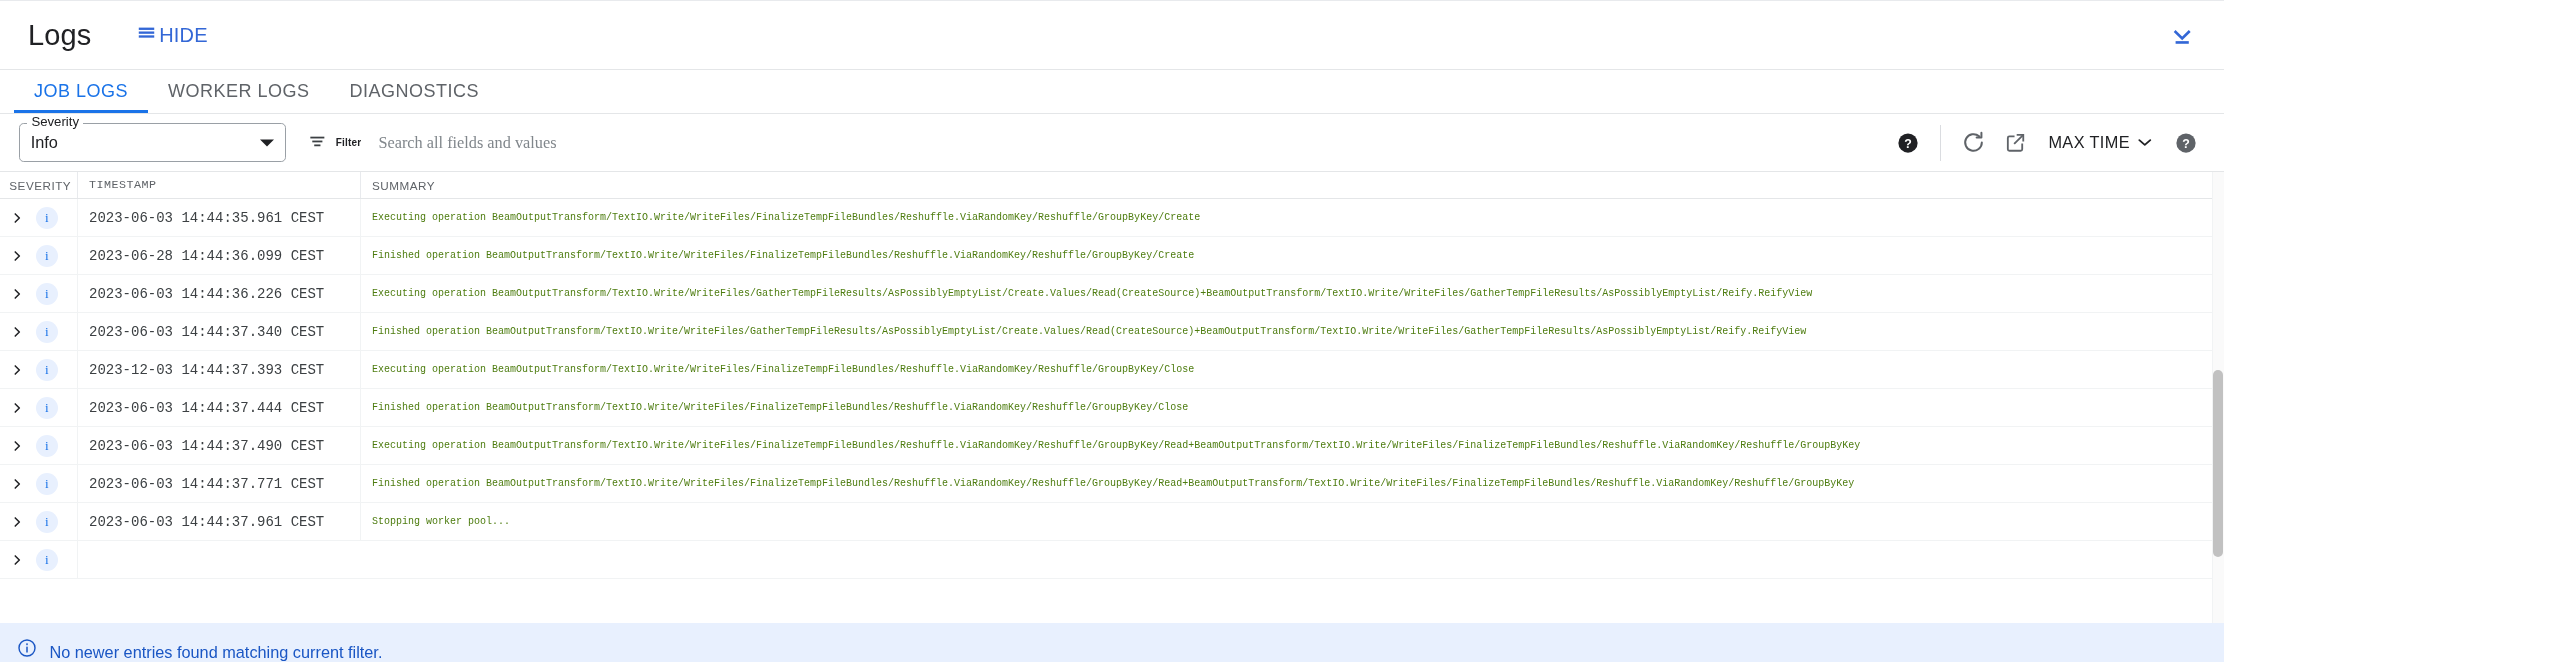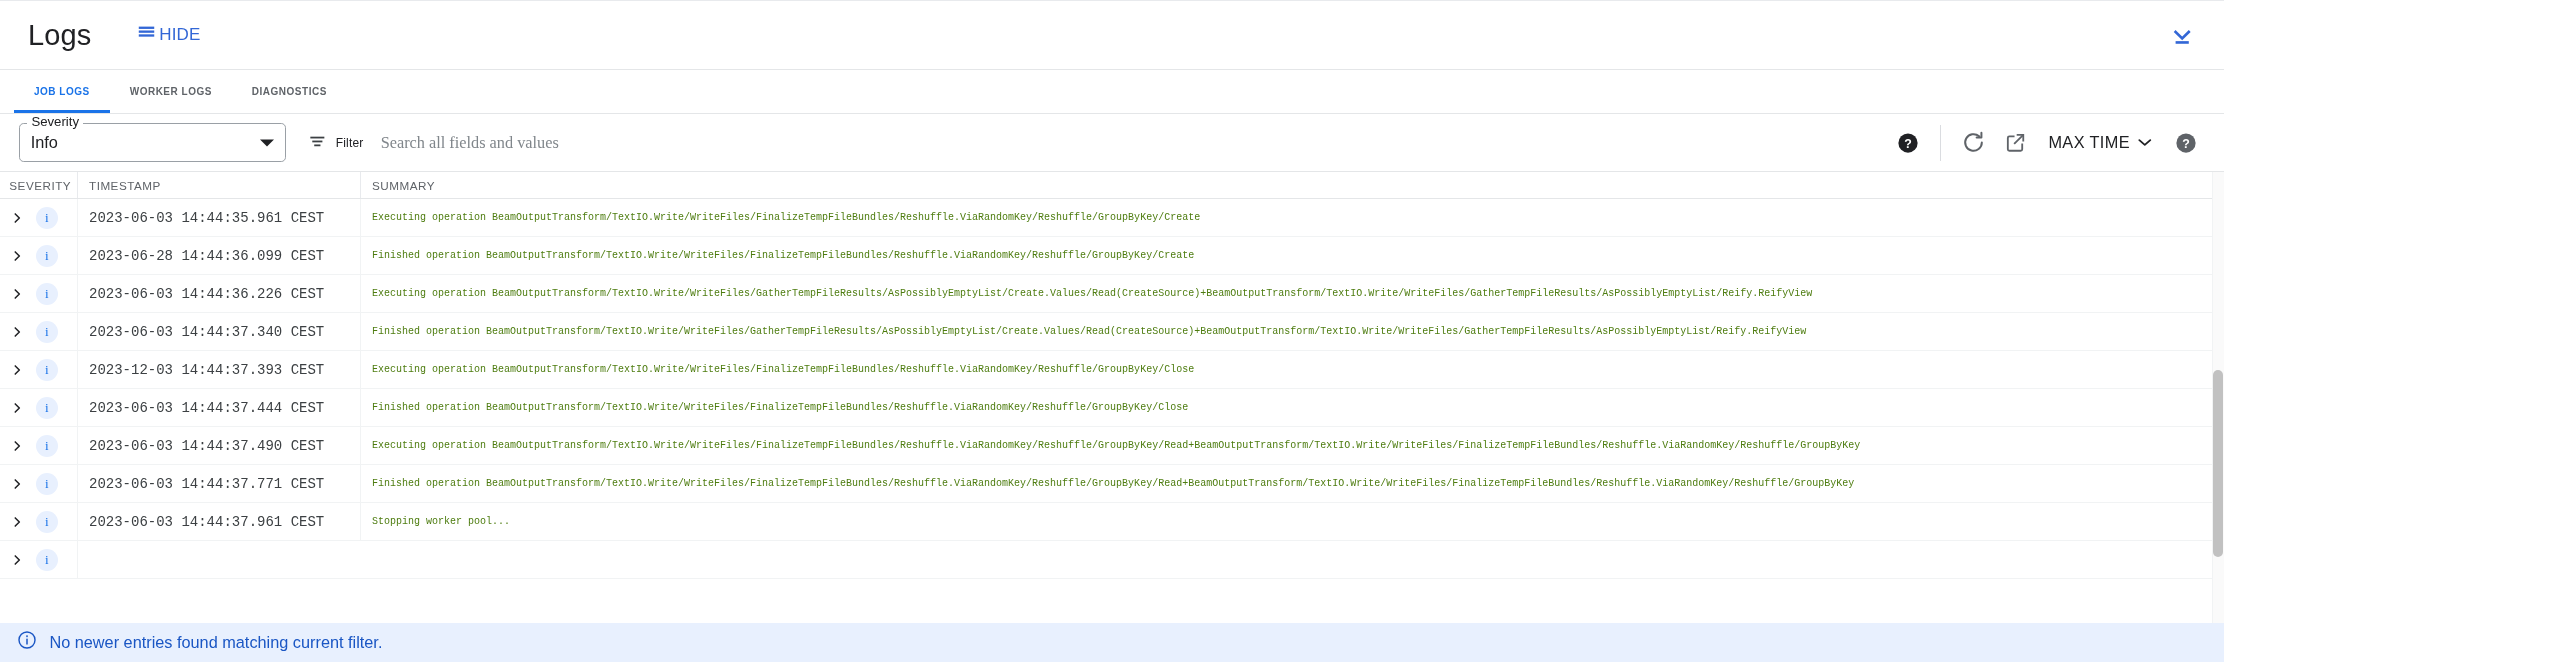--- a/index.html
+++ b/index.html
@@ -42,21 +42,21 @@
     color: #202124;
     letter-spacing: 0.1px;
     margin-right: 47px;
     line-height: 1;
   }
   .hide-btn {
     display: flex;
     align-items: center;
     gap: 3.9px;
     color: #3367d6;
-    font-size: 17px;
+    font-size: 20px;
     font-weight: 500;
     letter-spacing: 0.2px;
     cursor: pointer;
     background: none;
     border: none;
     padding: 0;
     font-family: inherit;
   }
   .hide-btn .ic { display:block; }
   .topbar-spacer { flex: 1 1 auto; }
@@ -75,22 +75,22 @@
     border-bottom: 0.8px solid #e4e6e8;
     padding-left: 14px;
     box-sizing: border-box;
     background:#fff;
   }
   .tab {
     display: flex;
     align-items: center;
     justify-content: flex-end;
     padding: 0 20px;
-    font-size: 10px;
-    font-weight: 700;
+    font-size: 18px;
+    font-weight: 400;
     letter-spacing: 0.5px;
     color: #5f6368;
     cursor: pointer;
     position: relative;
     background:none;
     border:none;
     font-family: inherit;
     white-space: nowrap;
   }
   .tab.active { color: #1a73e8; }
@@ -153,22 +153,22 @@
   }
   .filter-group {
     display: flex;
     align-items: center;
     margin-left: 22px;
     gap: 9.3px;
     flex: 1 1 auto;
     min-width: 0;
   }
   .filter-label {
-    font-size: 12px;
-    font-weight: 400;
+    font-size: 10px;
+    font-weight: 700;
     color: #202124;
     letter-spacing: 0.2px;
     cursor: pointer;
   }
   .filter-input {
     border: none;
     outline: none;
     font-size: 16.3px;
     font-family: Liberation Serif, serif;
     color: #202124;
@@ -237,21 +237,21 @@
     color: #5f6368;
   }
   .th {
     box-sizing: border-box;
     height: 26.4px;
     display: flex;
     align-items: center;
     border-right: 0.8px solid #e8eaed;
   }
   .th-severity { width: 78px; padding-left: 9.3px; }
-  .th-timestamp { width: 283px; padding-left: 11px; }
+  .th-timestamp { width: 283px; padding-left: 11px; font-family: Liberation Mono, monospace; }
   .th-summary { flex: 1 1 auto; padding-left: 11px; border-right: none; }
 
   .tbody {
     flex: 1 1 auto;
     overflow: hidden;
     position: relative;
   }
   .row {
     display: flex;
     align-items: center;
@@ -333,21 +333,21 @@
     background: #c1c1c1;
     border-radius: 5.4px;
   }
 
   
   .statusbar {
     height: 39px;
     min-height: 39px;
     background: #e8f0fe;
     display: flex;
-    align-items: center;
+    align-items: flex-end;
     padding-left: 17px;
     gap: 12.4px;
     color: #1a56c4;
     font-size: 16.3px;
     box-sizing: border-box;
   }
   .bottom-strip {
     height: 9.3px;
     background: #fff;
   }

